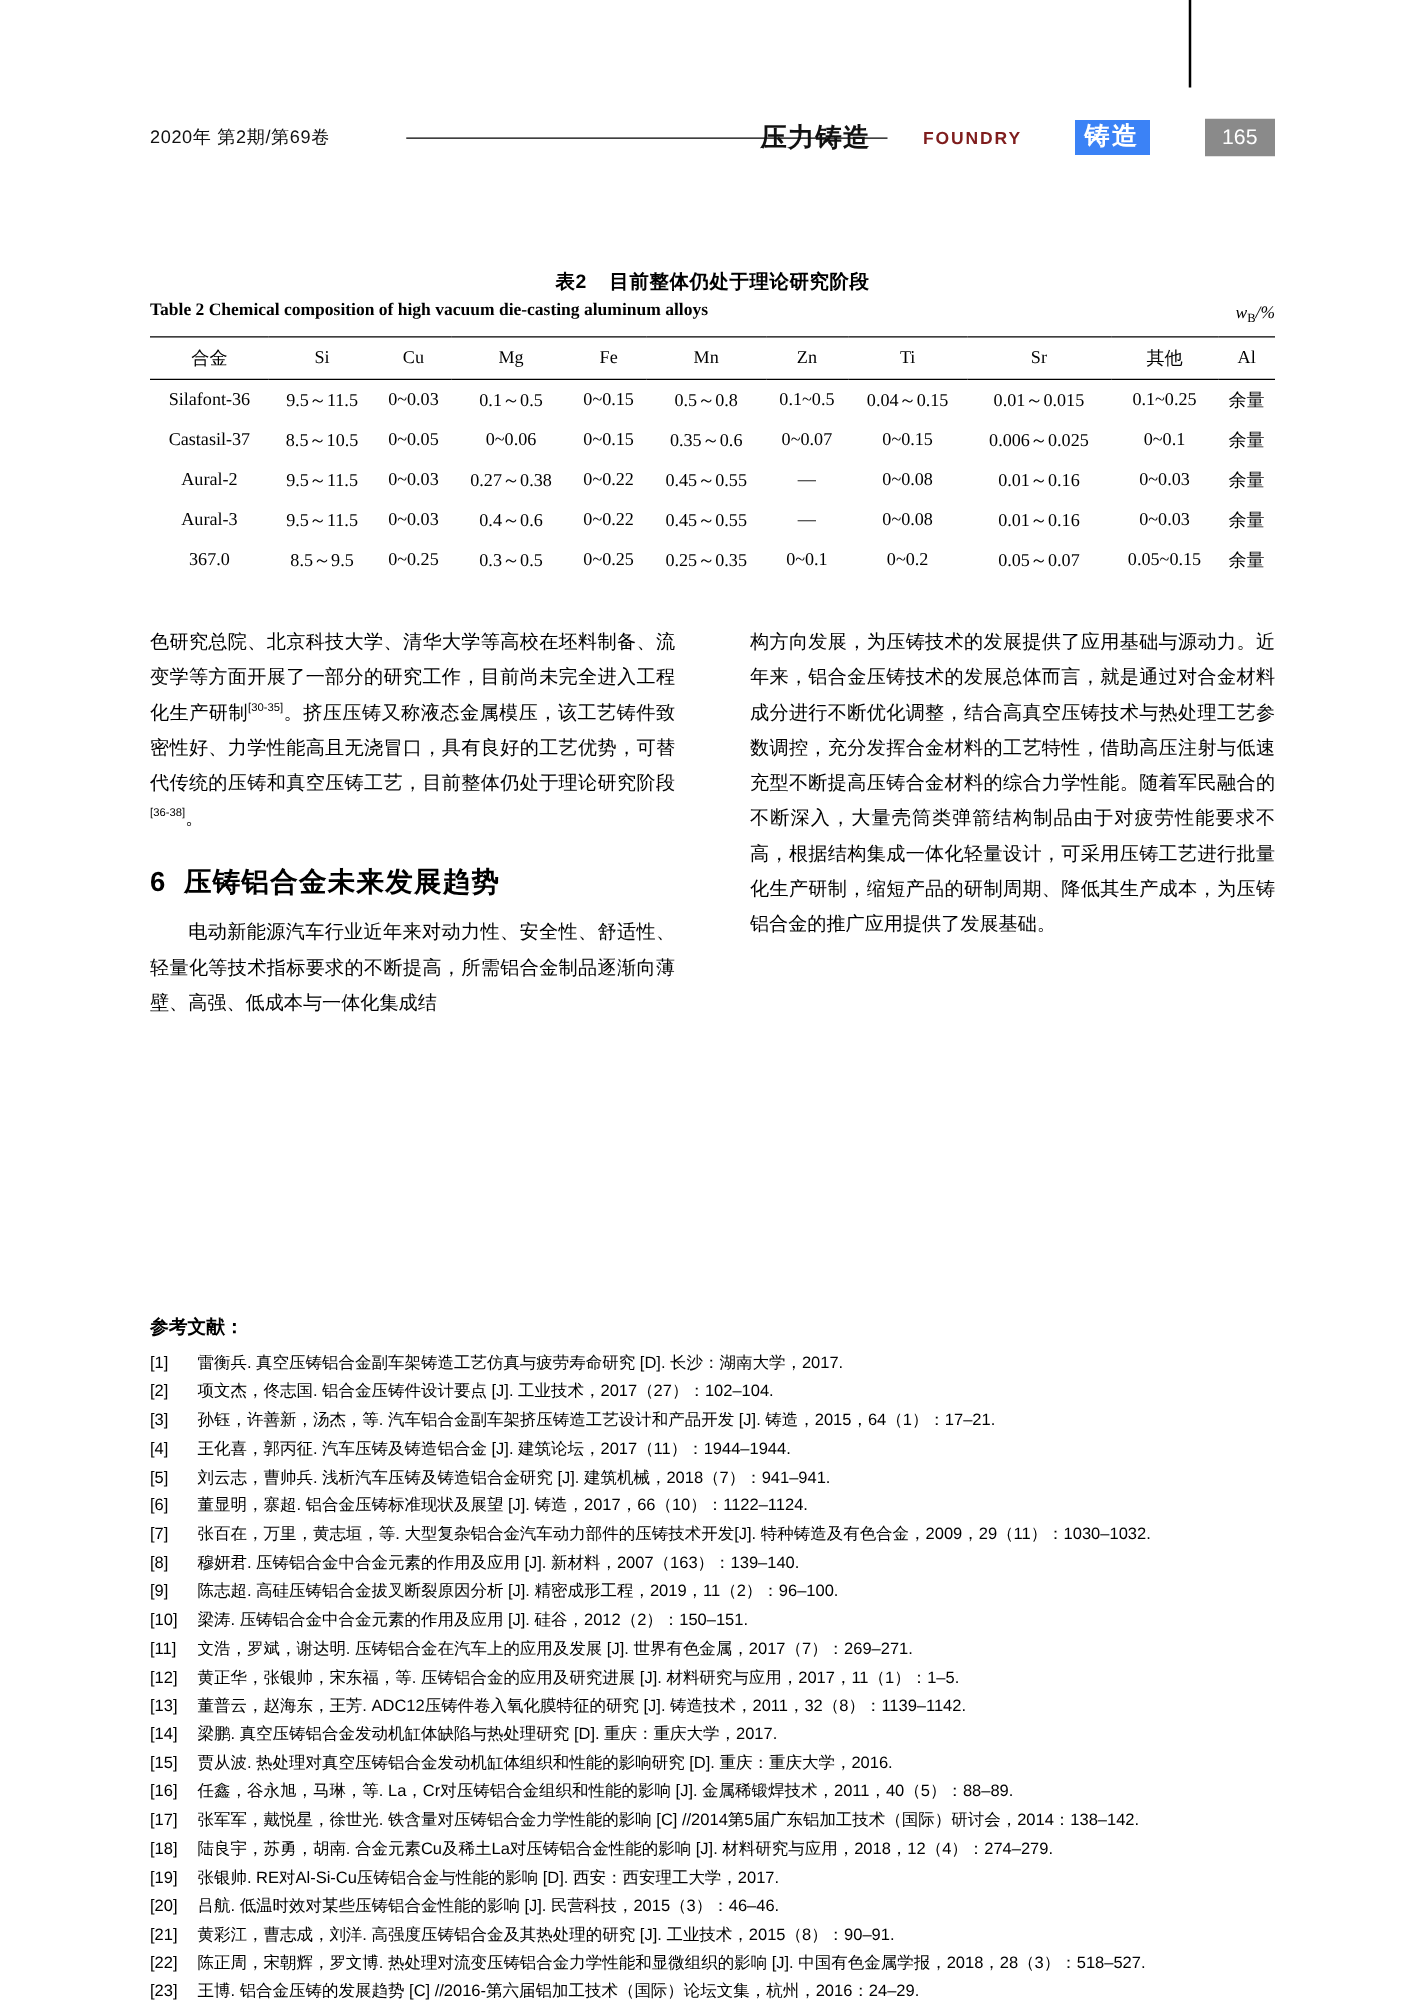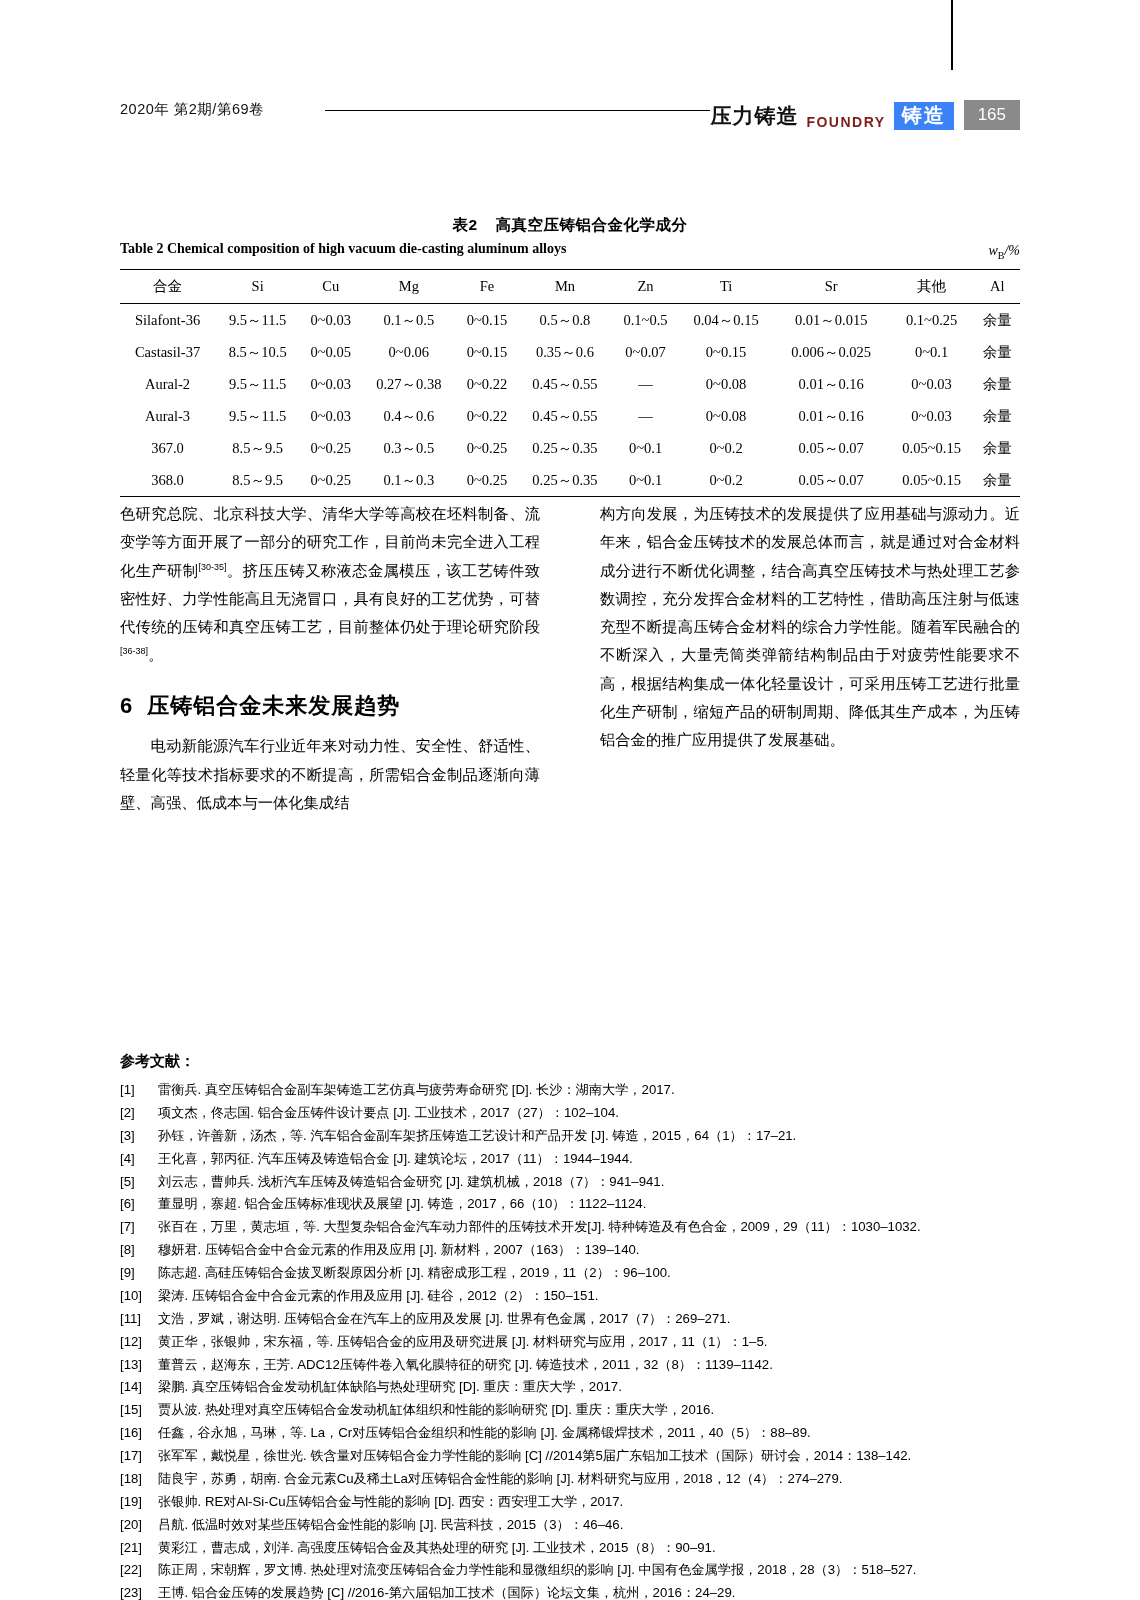--- a/index.html
+++ b/index.html
@@ -53,22 +53,23 @@
     right: 310px;
     top: 14px;
     height: 1px;
     background: #000;
   }
   .header-right {
     position: absolute;
     right: 0;
     top: -6px;
     display: flex;
-    align-items: flex-end;
+    align-items: center;
     height: 40px;
+    gap: 34px;
   }
   .brand-cn {
     font-family: "Liberation Sans", sans-serif;
     font-size: 21px;
     font-weight: bold;
     letter-spacing: 1px;
     color: #111;
   }
   .brand-en {
     font-family: "Liberation Sans", sans-serif;
@@ -230,21 +231,21 @@
     <div class="header-right">
       <span class="brand-cn">压力铸造</span>
       <span class="brand-en">FOUNDRY</span>
       <span class="brand-box">铸造</span>
       <span class="page-num-box">165</span>
     </div>
   </div>
 
   <div class="table-block">
     <div class="tbl-title-cn">
-      <span class="tnum">表2</span><span>高真空压铸铝合金化学成分</span>
+      <span class="tnum">表2</span><span>目前整体仍处于理论研究阶段</span>
     </div>
     <div class="tbl-title-en-row">
       <div class="tbl-title-en">Table 2 Chemical composition of high vacuum die-casting aluminum alloys</div>
       <div class="tbl-unit"><span>w</span><sub>B</sub><span>/%</span></div>
     </div>
     <table class="data">
       <thead>
         <tr class="rule-top rule-mid">
           <th>合金</th>
           <th>Si</th>
@@ -310,33 +311,20 @@
           <td>0~0.08</td>
           <td>0.01～0.16</td>
           <td>0~0.03</td>
           <td>余量</td>
         </tr>
         <tr>
           <td>367.0</td>
           <td>8.5～9.5</td>
           <td>0~0.25</td>
           <td>0.3～0.5</td>
-          <td>0~0.25</td>
-          <td>0.25～0.35</td>
-          <td>0~0.1</td>
-          <td>0~0.2</td>
-          <td>0.05～0.07</td>
-          <td>0.05~0.15</td>
-          <td>余量</td>
-        </tr>
-        <tr class="rule-bot">
-          <td>368.0</td>
-          <td>8.5～9.5</td>
-          <td>0~0.25</td>
-          <td>0.1～0.3</td>
           <td>0~0.25</td>
           <td>0.25～0.35</td>
           <td>0~0.1</td>
           <td>0~0.2</td>
           <td>0.05～0.07</td>
           <td>0.05~0.15</td>
           <td>余量</td>
         </tr>
       </tbody>
     </table>

